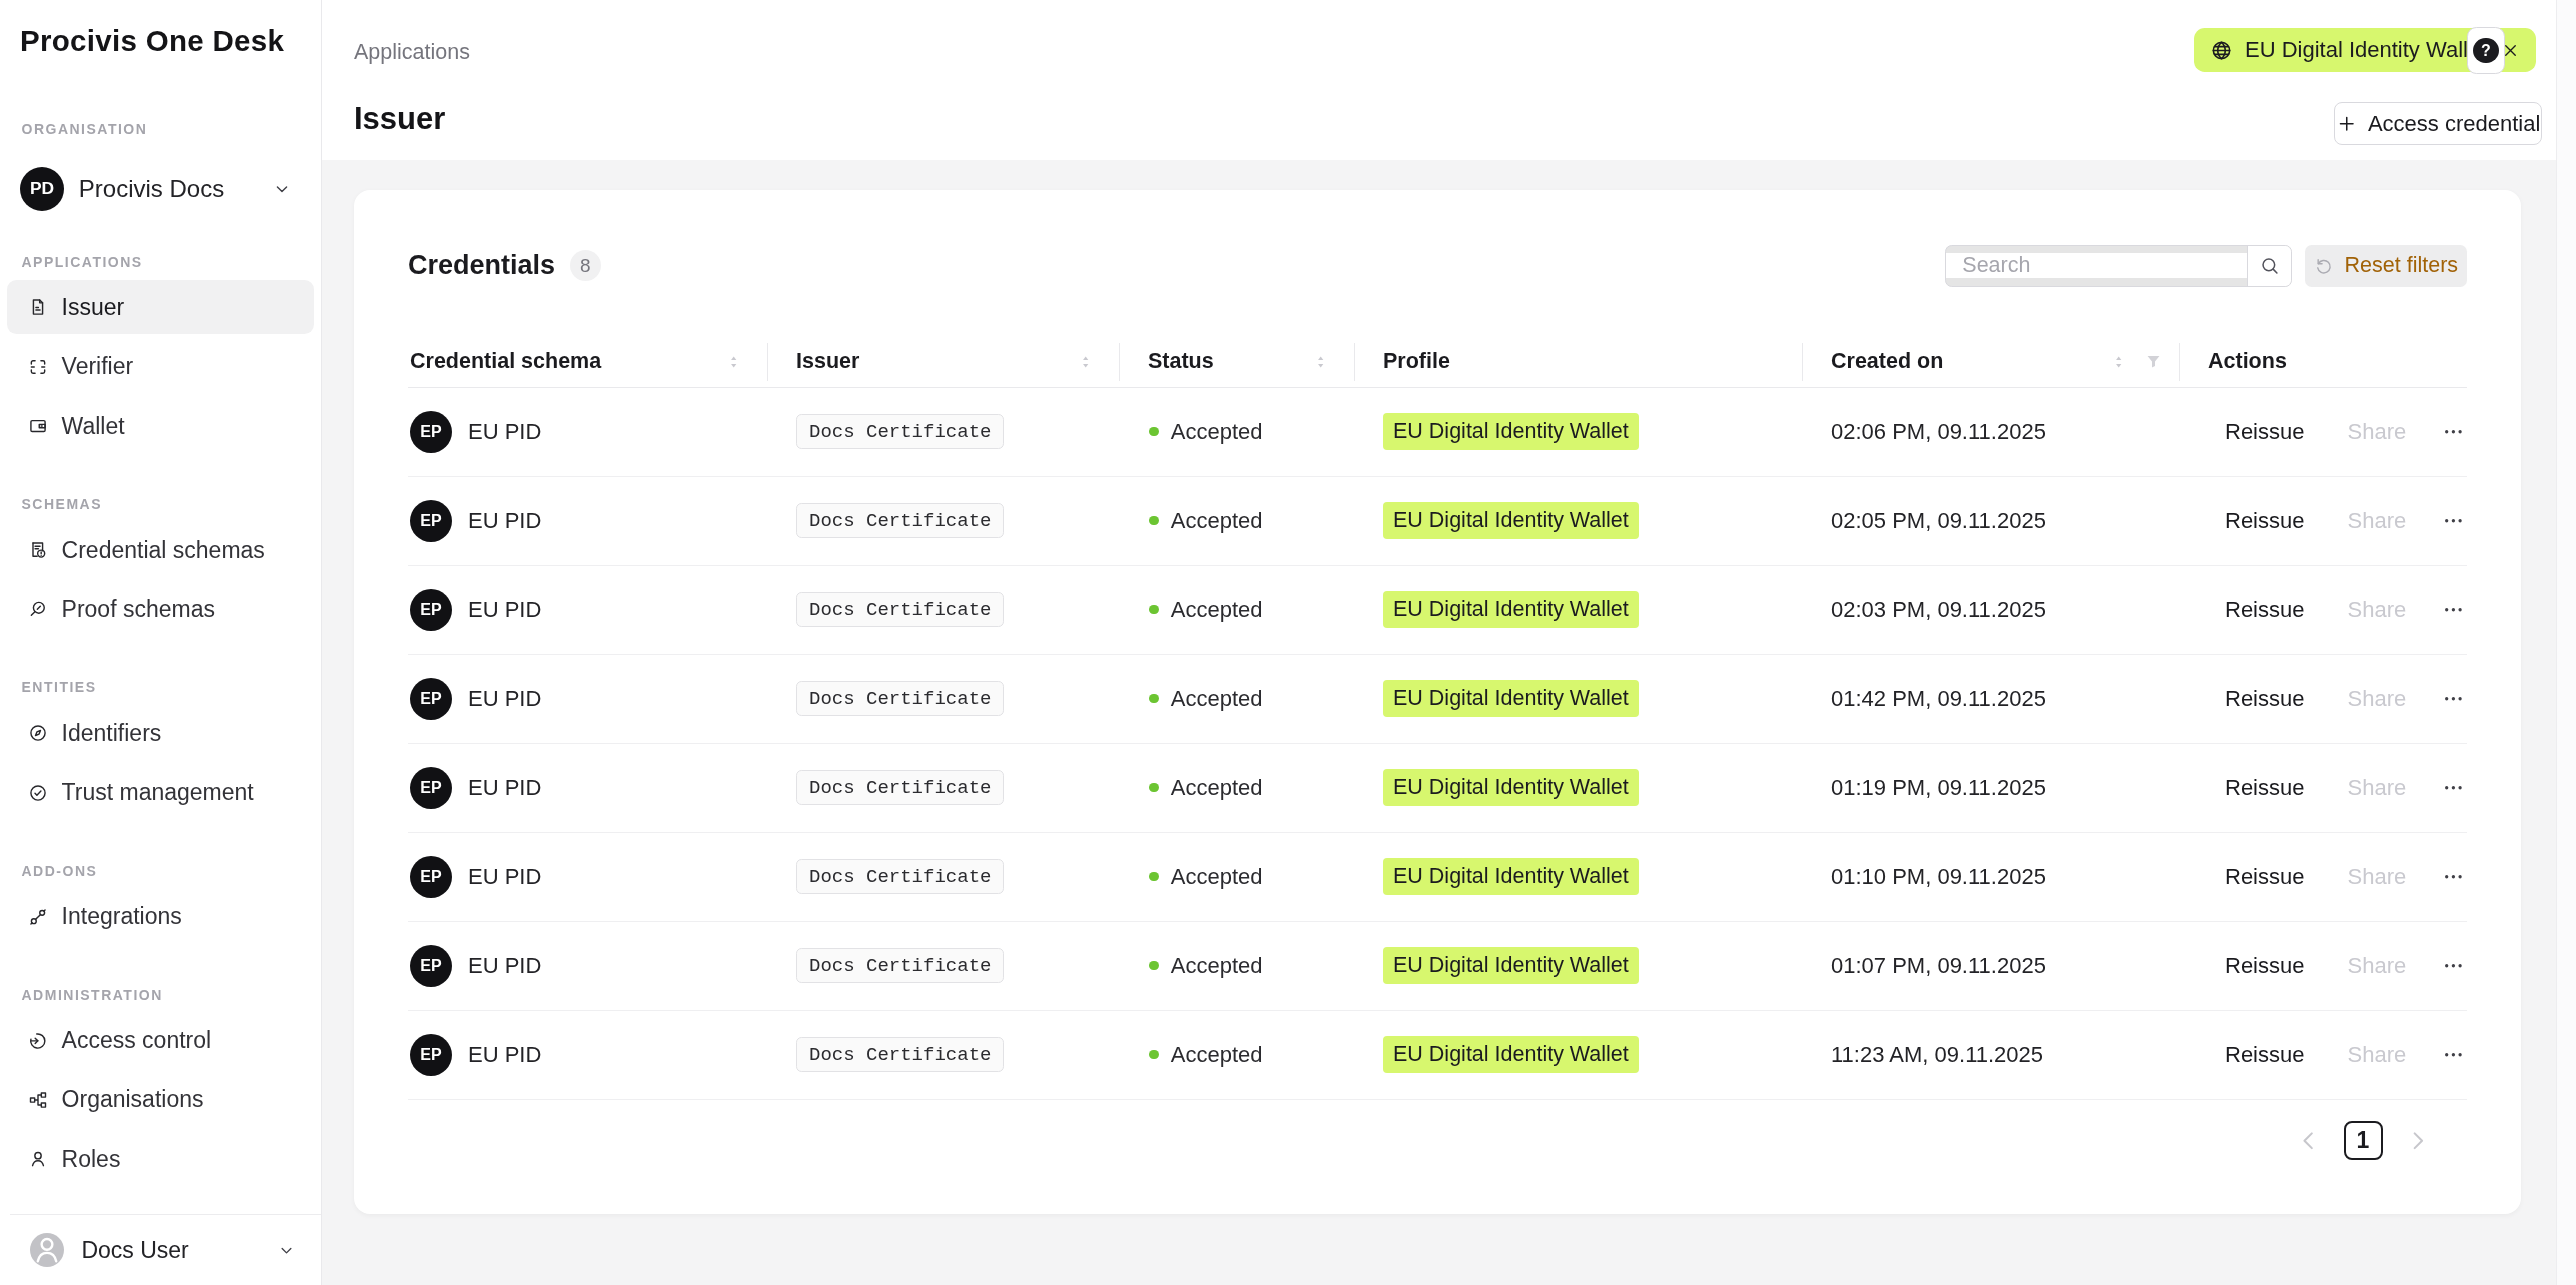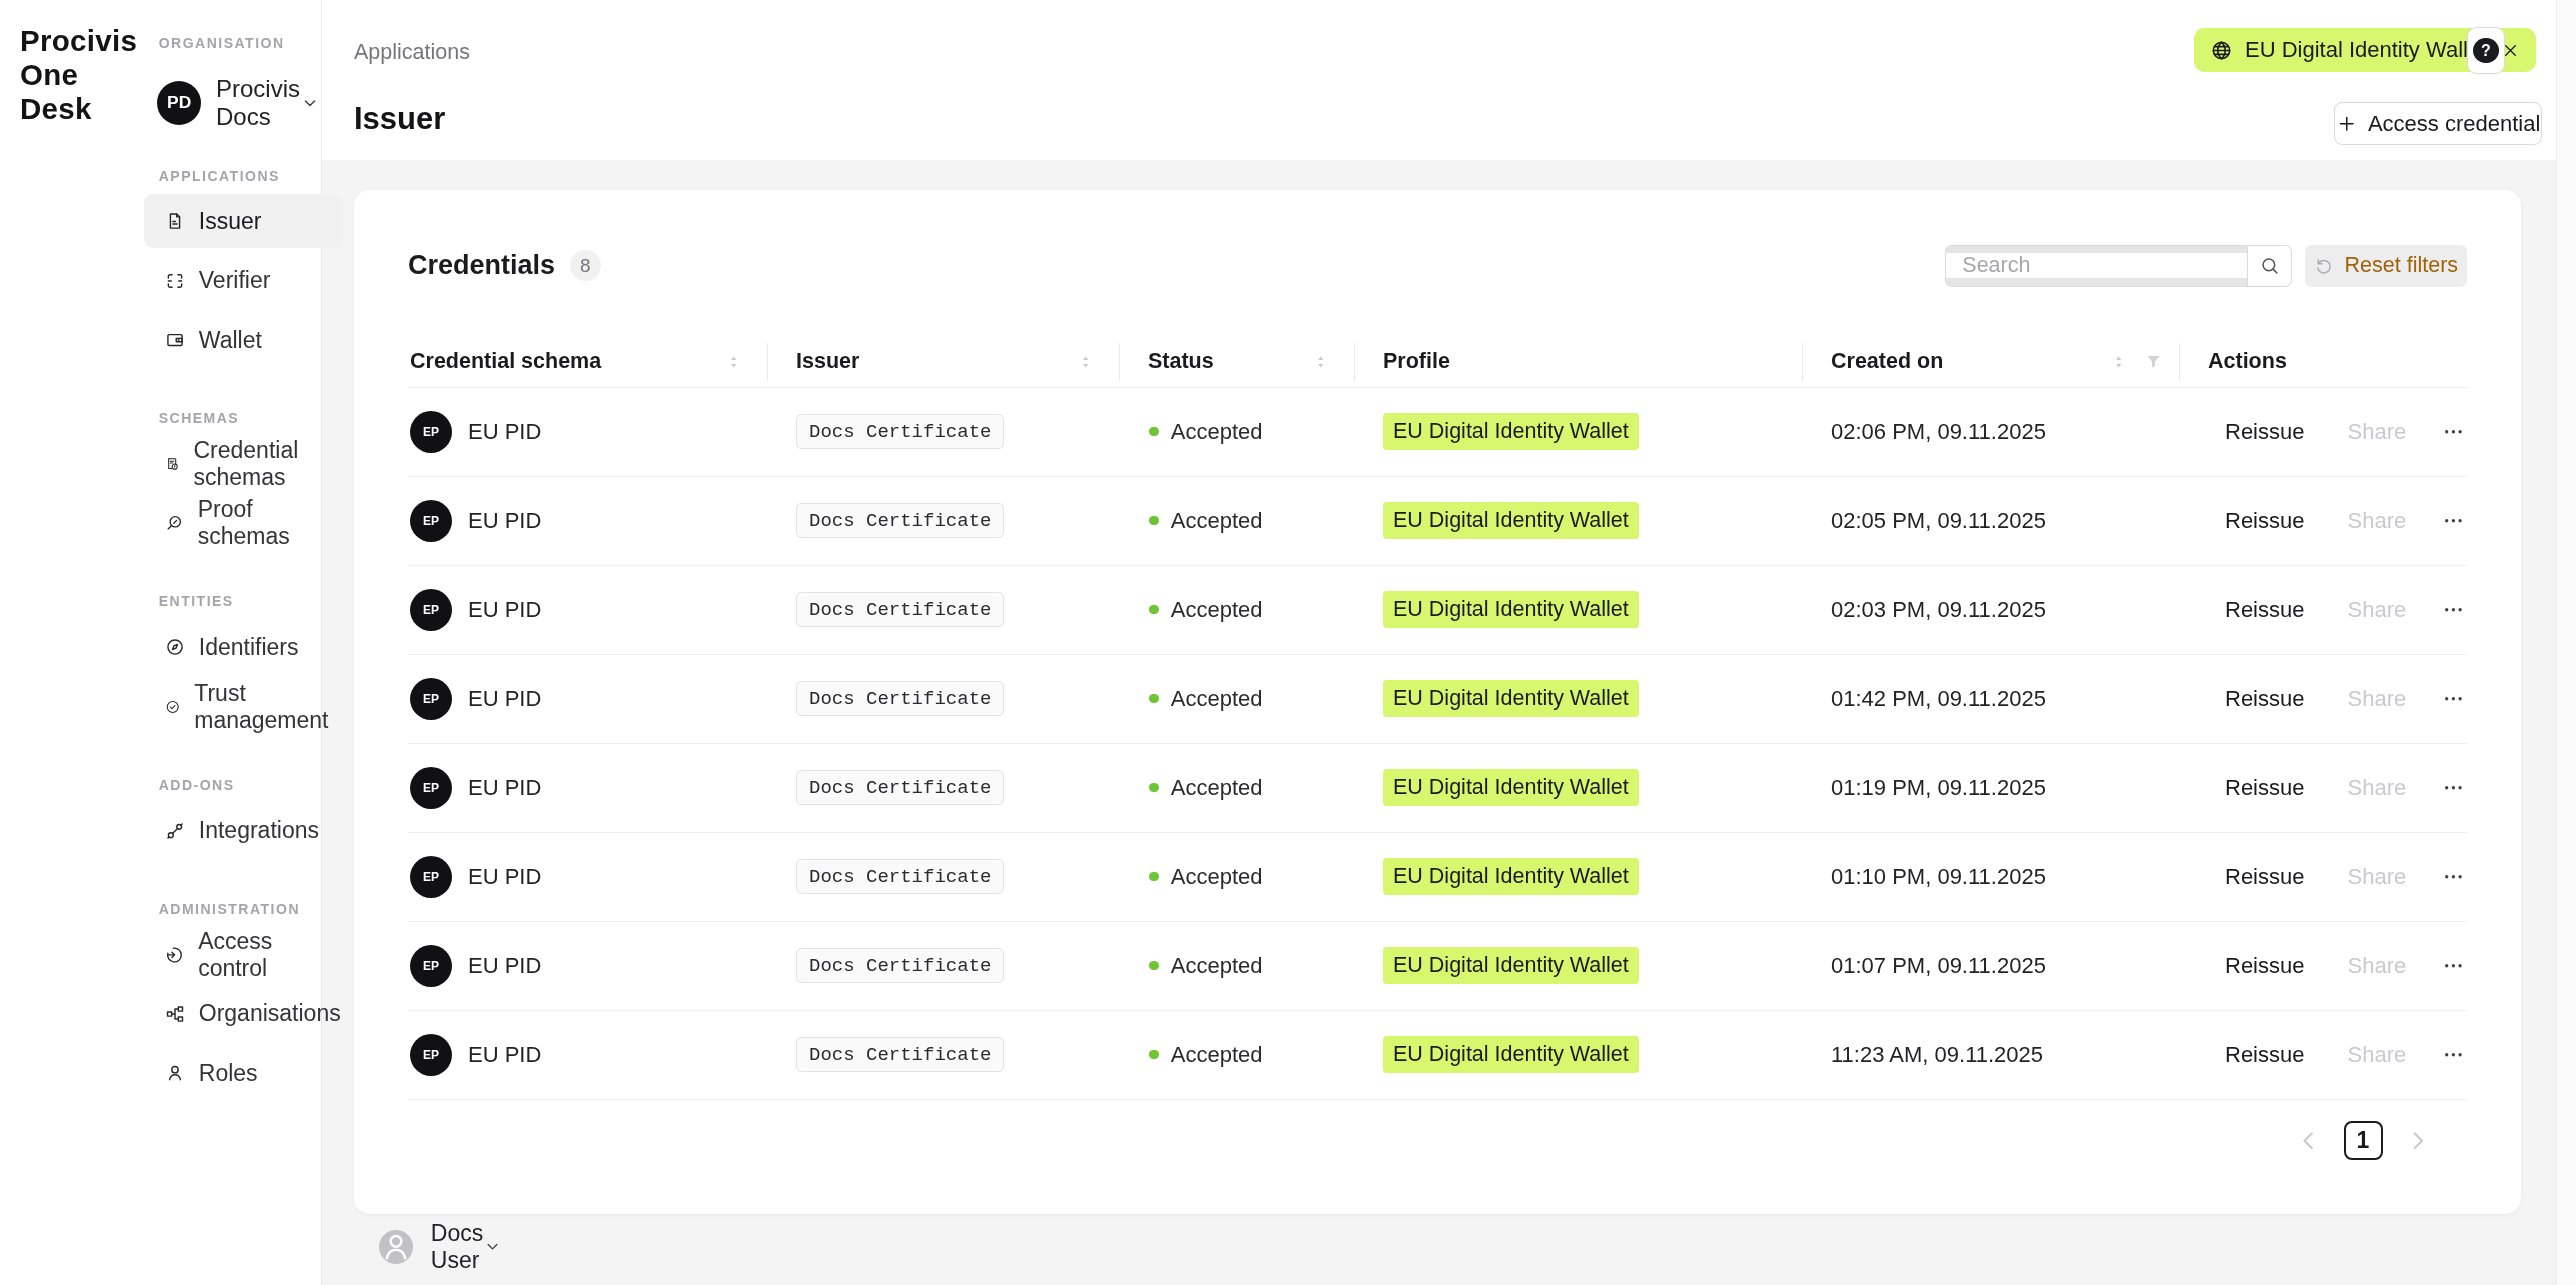--- a/index.html
+++ b/index.html
@@ -2,21 +2,21 @@
 <html style="--lime: #d7f76e; --status-green: #6cc532;font-size:10.7px"><head>
 <meta charset="utf-8">
 <style>
   * { margin:0; padding:0; box-sizing:border-box; }
   html,body { width:2576px; height:1285px; overflow:hidden; background:#f4f4f5;
     font-family:"Liberation Sans","DejaVu Sans",sans-serif; color:#1b1b1f; }
   .app { display:flex; width:2576px; height:1285px; position:relative; }
 
   
   .sidebar { width:322px; min-width:322px; background:#fff; border-right:0.7px solid #e9e9ec;
-    display:flex; flex-direction:row; }
+    display:flex; flex-direction:column;gap:28px; }
   .sidebar-logo { font-size:29.5px; font-weight:600; letter-spacing:0.3px; margin:24px 0 0 20px; color:#141417; }
   .sidebar-nav { display:flex; flex-direction:column; }
   .nav-section { margin-top:43px; }
   .nav-section:first-child { margin-top:35px; }
   .section-label { font-size:14px; font-weight:700; letter-spacing:1.5px; color:#a4a4ab; margin-left:21.5px; height:21.5px; }
   .org-row { display:flex; align-items:center; margin:24px 20px 0 20px; height:44px; cursor:pointer; }
   .org-avatar { width:44px; height:44px; border-radius:50%; background:#111114; color:#fff;
     display:flex; align-items:center; justify-content:center; font-size:17.4px; font-weight:600; }
   .org-name { font-size:24px; margin-left:14.8px; color:#232327; flex:1; }
   .org-row .chev { width:20px; height:20px; color:#3f3f46; margin-right:9.4px; }
@@ -83,21 +83,21 @@
   .th-label { font-size:21.5px; font-weight:600; color:#1b1b1f; padding-left:2px; }
   .th:not(:first-child)::before { content:''; position:absolute; left:-27px; top:6.7px; width:1.3px; height:38px; background:#e9e9ec; }
   .th .sort { position:absolute; right:52px; width:17.4px; height:20px; color:#c9c9cf; cursor:pointer; }
   .th.has-filter .sort { right:79px; }
   .th .filter { position:absolute; right:43px; width:19px; height:20px; color:#d2d2d7; cursor:pointer; }
   .c1{width:386px}.c2{width:352px}.c3{width:235px}.c4{width:448px}.c5{width:377px}.c6{width:260px}
 
   .trow { display:flex; align-items:center; height:89px; border-bottom:0.7px solid #efeff1; }
   .cell { display:flex; align-items:center; }
   .row-avatar { width:42px; height:42px; border-radius:50%; background:#111114; color:#fff;
-    display:flex; align-items:center; justify-content:center; font-size:12px; font-weight:600; margin-left:2px;text-align:center; }
+    display:flex; align-items:center; justify-content:center; font-size:16px; font-weight:600; margin-left:2px;text-align:center; }
   .schema-name { font-size:22px; color:#232327; margin-left:16px; }
   .issuer-chip { font-family:"Liberation Mono","DejaVu Sans Mono",monospace; font-size:19px; color:#2b2b2f;
     background:#fafafa; border:1.3px solid #e2e2e5; border-radius:5.4px; padding:5.4px 12px; margin-left:2px; }
   .status-dot { width:9.4px; height:9.4px; border-radius:50%; background:var(--status-green,#6cc532); margin-left:3.4px; }
   .status-text { font-size:22px; color:#2b2b2f; margin-left:12px; }
   .profile-chip { background:var(--lime,#d7f76e); color:#1b1b1f; font-size:21.5px; padding:6px 10px;
     border-radius:4px; margin-left:2px; white-space:nowrap; }
   .created-text { font-size:22px; color:#232327; margin-left:2px; }
   .action { font-size:22px; cursor:pointer; }
   .reissue { color:#1b1b1f; font-weight:500; margin-left:19px; }

